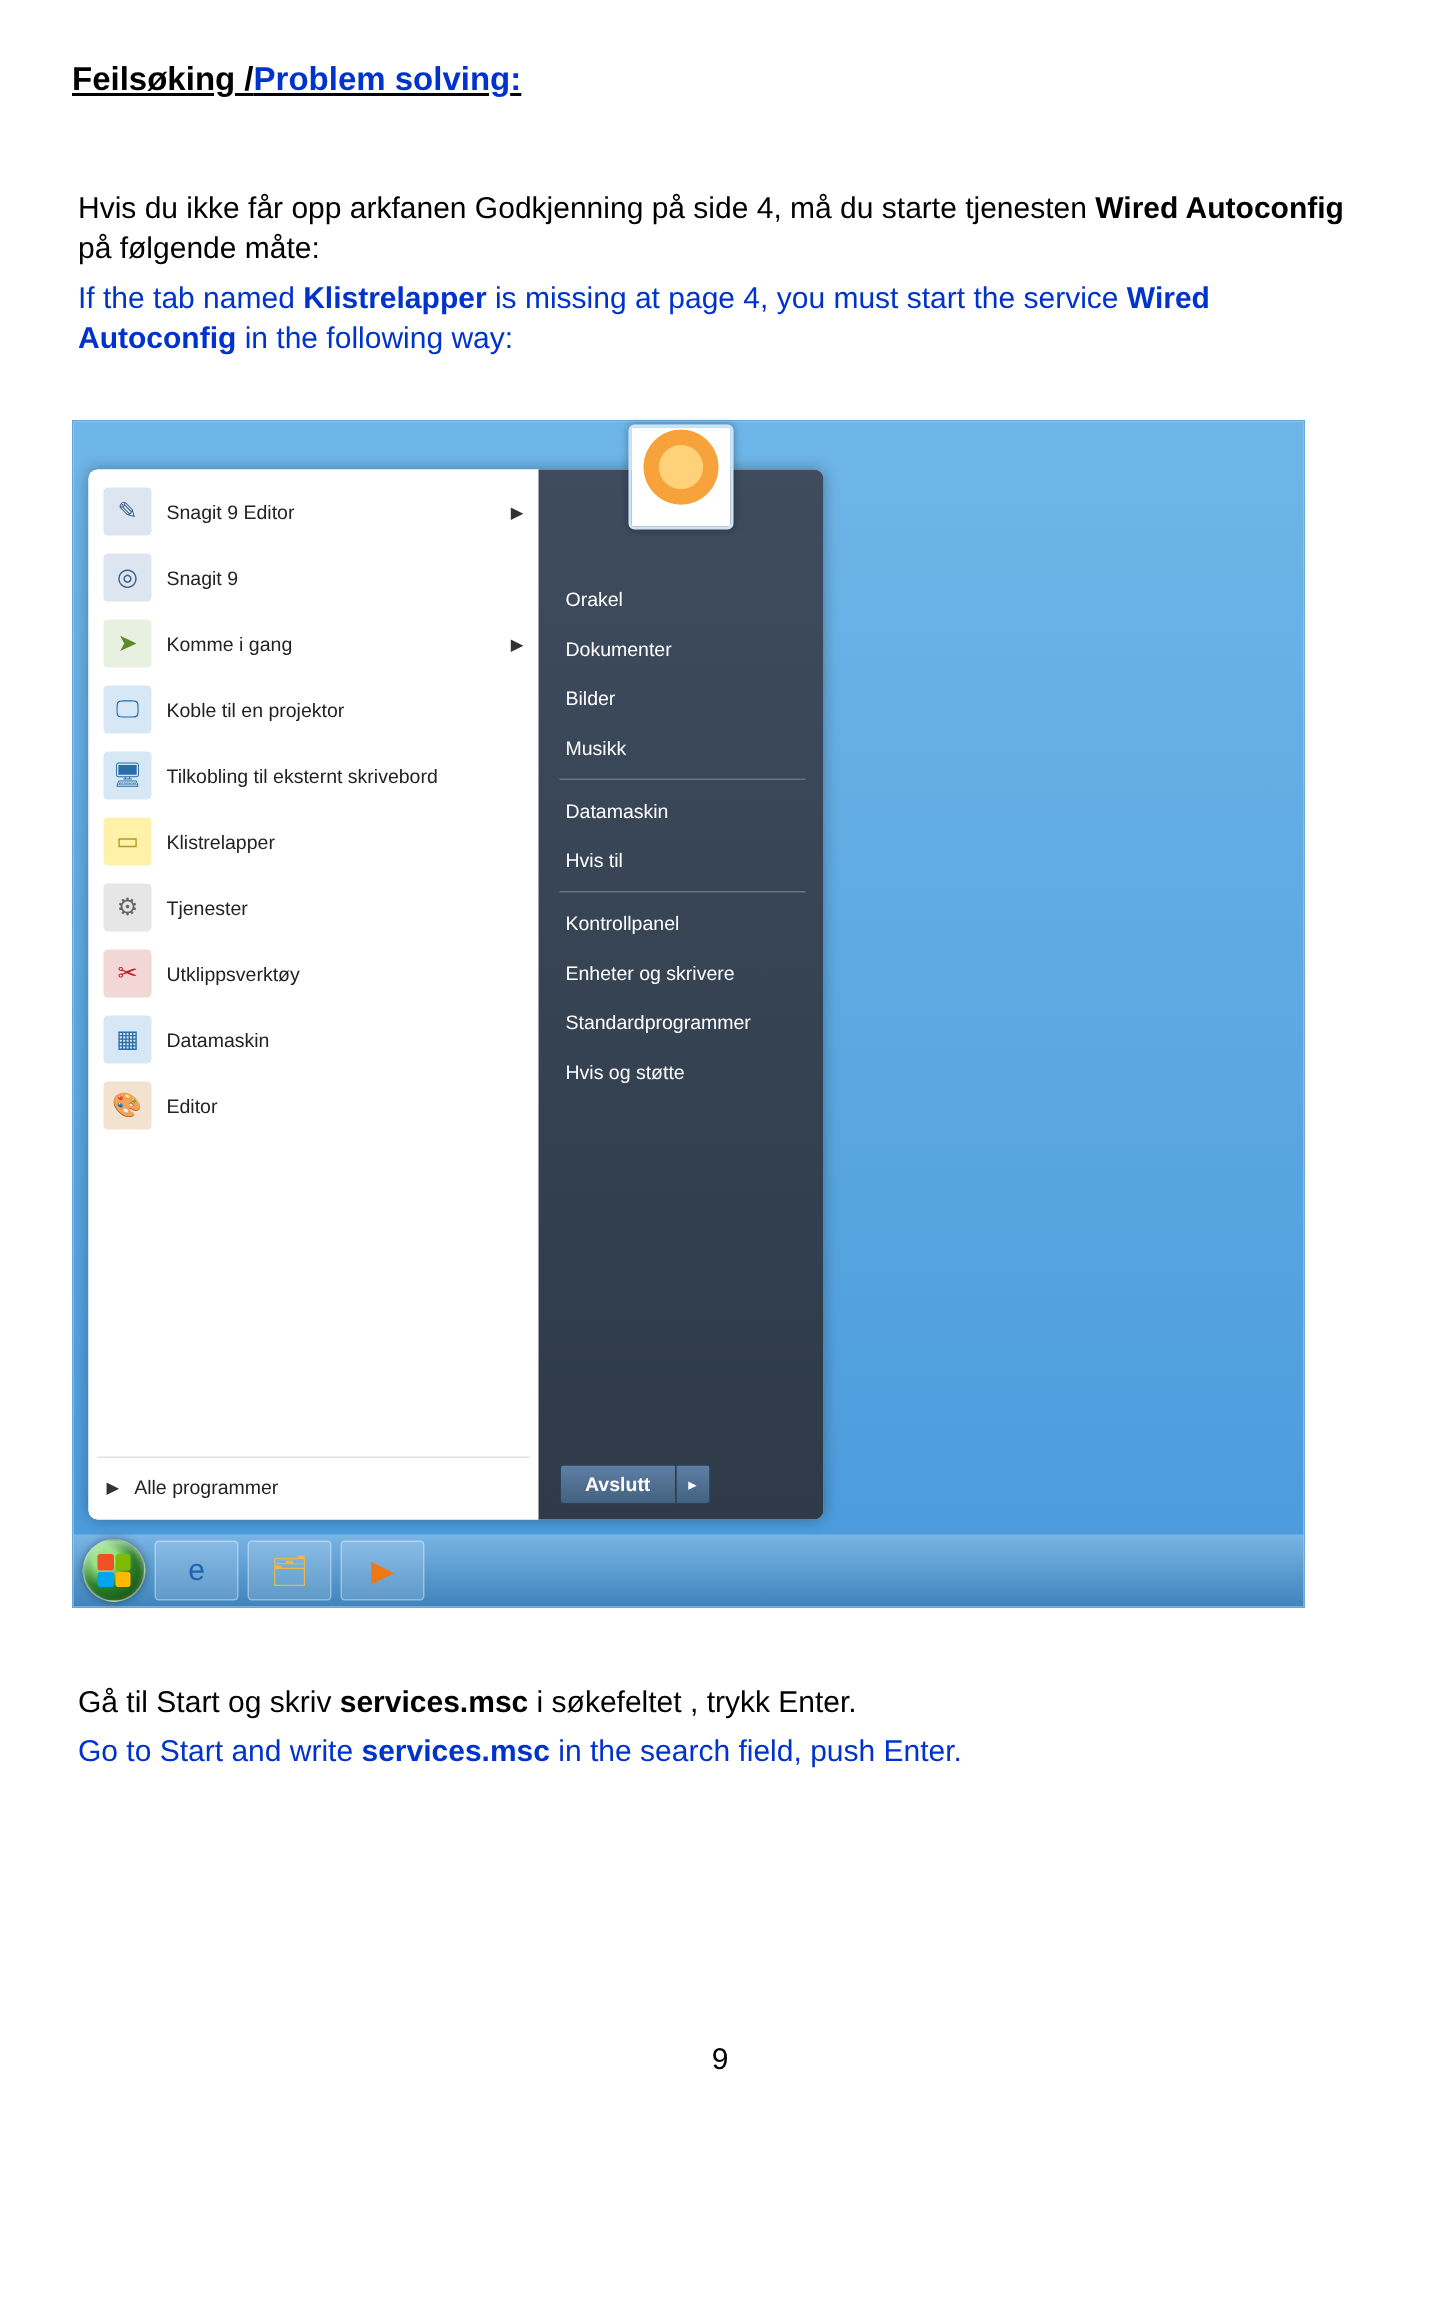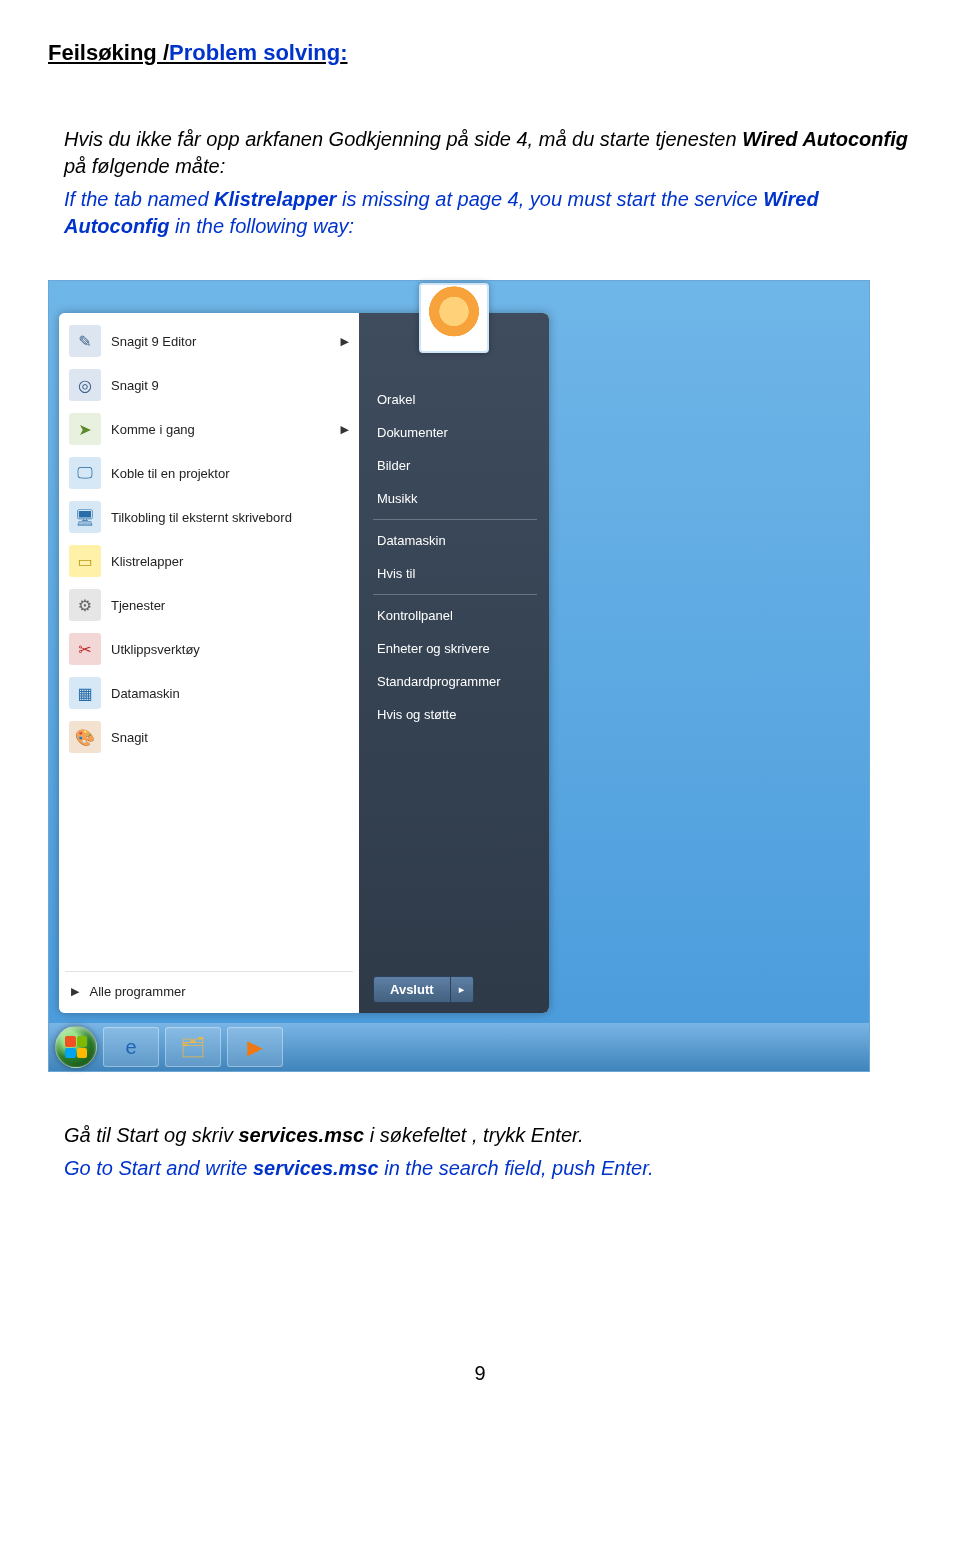--- a/index.html
+++ b/index.html
@@ -13,21 +13,21 @@
     box-sizing: border-box;
   }
   h2.title {
     font-size: 22px;
     font-weight: bold;
     text-decoration: underline;
     margin: 0 0 60px 0;
   }
   h2.title .black { color: #000; }
   h2.title .blue  { color: #0033cc; }
-  p.para { margin: 0 0 6px 16px; line-height: 1.35; font-style: italic; }
+  p.para { margin: 0 0 6px 4px; line-height: 1.35; }
   p.para .bold { font-weight: bold; }
   p.blue { color: #0033cc; }
   .screenshot-wrap { margin: 40px 0 50px 0; }
 
   
   .shot {
     width: 820px;
     height: 790px;
     background: linear-gradient(#6fb6e8, #4a9bdc);
     border: 1px solid #6ba6d6;
@@ -274,21 +274,21 @@
             <div class="sp-item">
               <span class="sp-icon ic-snip">✂</span>
               <span class="sp-label">Utklippsverktøy</span>
             </div>
             <div class="sp-item">
               <span class="sp-icon ic-calc">▦</span>
               <span class="sp-label">Datamaskin</span>
             </div>
             <div class="sp-item">
               <span class="sp-icon ic-paint">🎨</span>
-              <span class="sp-label">Snagit</span>
+              <span class="sp-label">Editor</span>
             </div>
           </div>
         <div class="sp-divider"></div>
         <div class="all-programs">
           <span class="tri">▶</span>
           <span>Alle programmer</span>
         </div>
       </div>
 
       <div class="sp-right">

